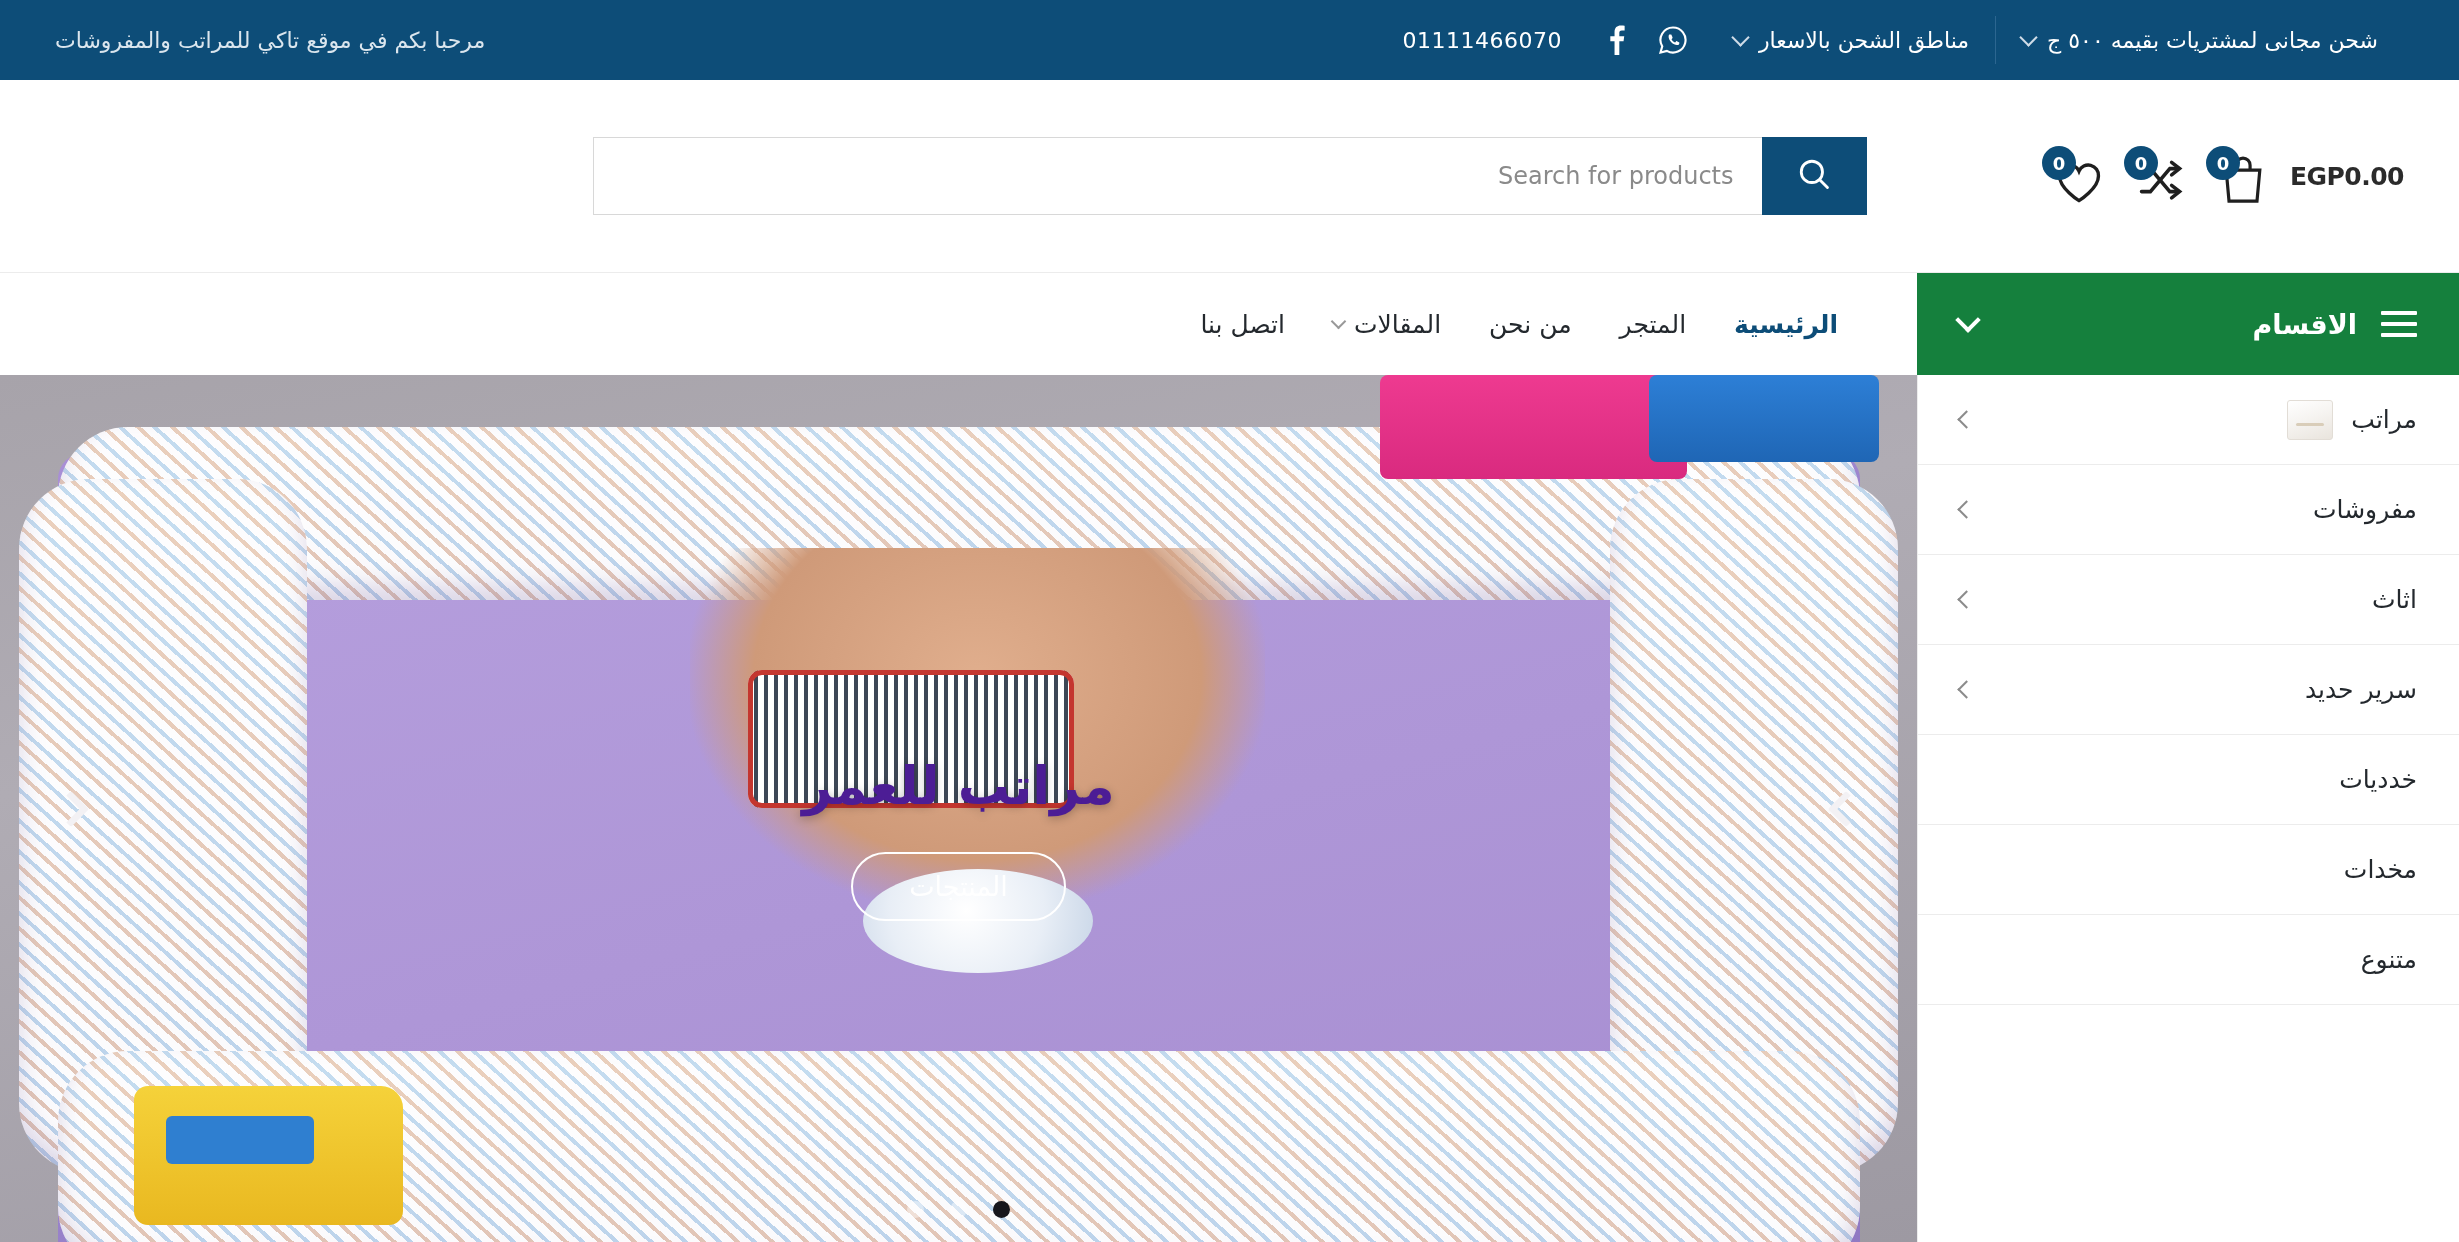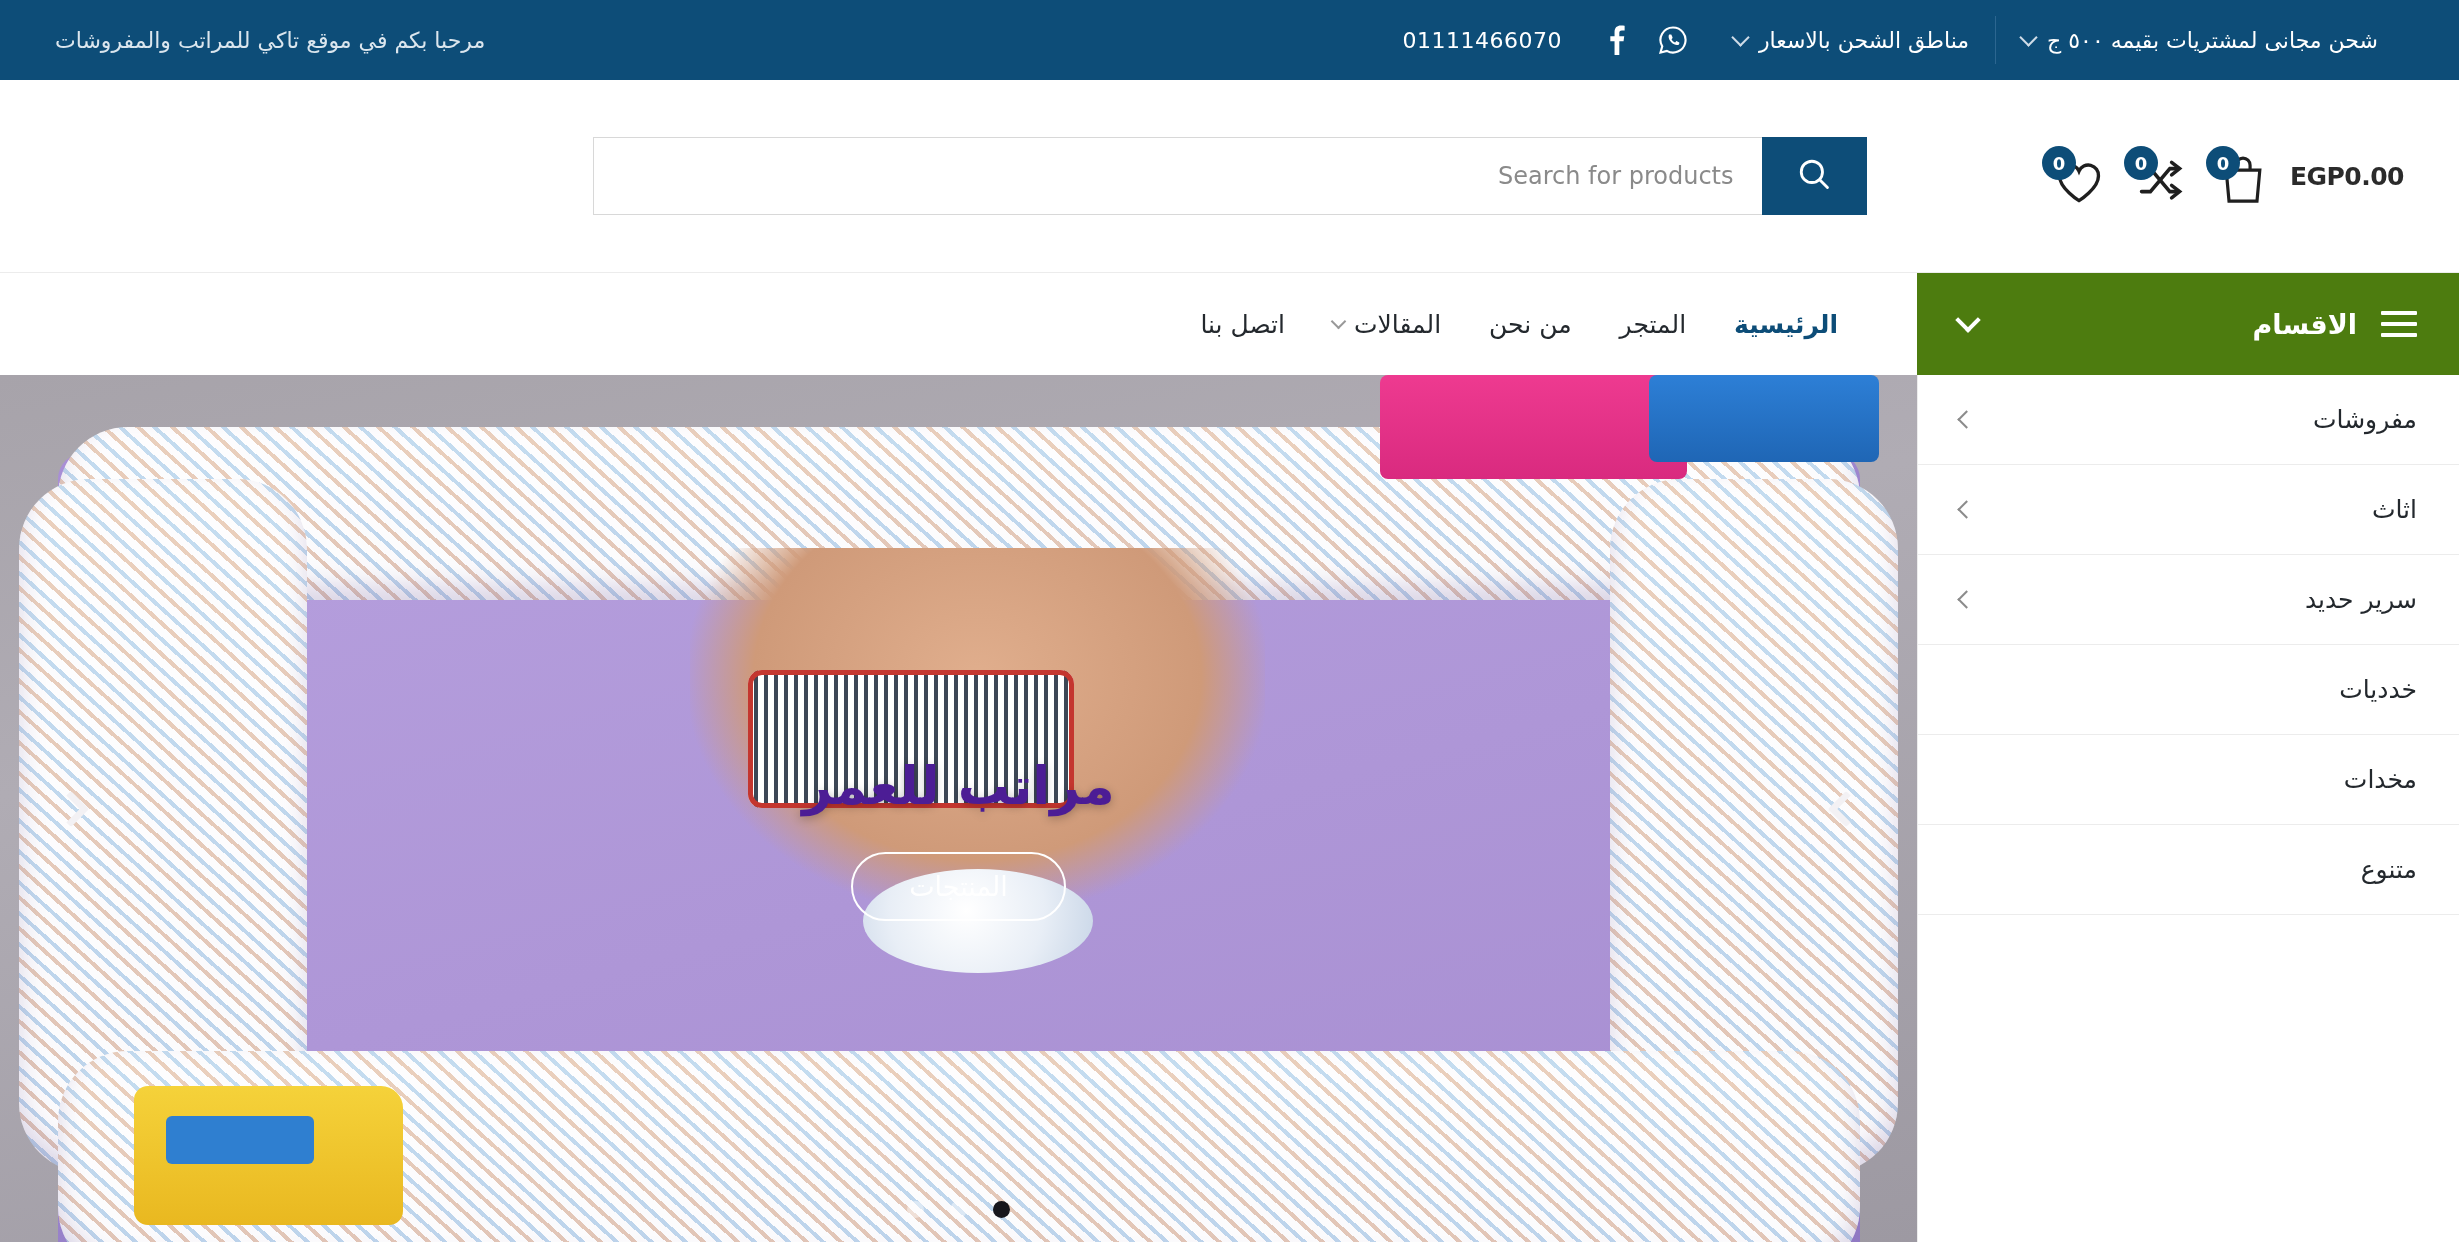--- a/index.html
+++ b/index.html
@@ -59,21 +59,21 @@
   .search-input{
     flex:1; border:1px solid #d8d8d8; border-right:none; background:#fff;
     font-size:24px; color:#7d7d7d; padding:0 28px; direction:rtl; text-align:right;
     font-family:"DejaVu Sans","Liberation Sans",sans-serif; outline:none;
   }
   .search-input::placeholder{ color:#8a8a8a; }
 
   
   .navrow{ display:flex; height:103px; border-top:1px solid #ececec; }
   .cats-head{
-    width:542px; flex:none; background:#4d7c0f; color:#fff;
+    width:542px; flex:none; background:#15803d; color:#fff;
     display:flex; align-items:center; justify-content:space-between;
     padding:0 42px; cursor:pointer;
   }
   .cats-head-in{ display:flex; align-items:center; gap:24px; }
   .cats-title{ font-size:27px; font-weight:600; }
   .burger{ width:36px; display:flex; flex-direction:column; gap:7px; }
   .burger i{ display:block; height:4px; background:#fff; border-radius:1px; }
   .chev-white{ width:18px; height:18px; border-right:4px solid #fff; border-bottom:4px solid #fff;
                transform:rotate(45deg); margin-bottom:8px; }
   .mainnav{ flex:1; display:flex; align-items:center; padding:0 55px; gap:0; }
@@ -318,20 +318,27 @@
     <div class="nav-item">
       <span>اتصل بنا</span>
     </div>
   </div>
 </div>
 
 <div class="main">
 
   <div class="catlist">
 
+    <div class="cat-item">
+      <div class="cat-right">
+        <span class="cat-label">مراتب</span>
+        <span class="cat-thumb"></span>
+      </div>
+      <span class="chev-left"></span>
+    </div>
 
     <div class="cat-item">
       <div class="cat-right">
         <span class="cat-label">مفروشات</span>
       </div>
       <span class="chev-left"></span>
     </div>
 
     <div class="cat-item">
       <div class="cat-right">

